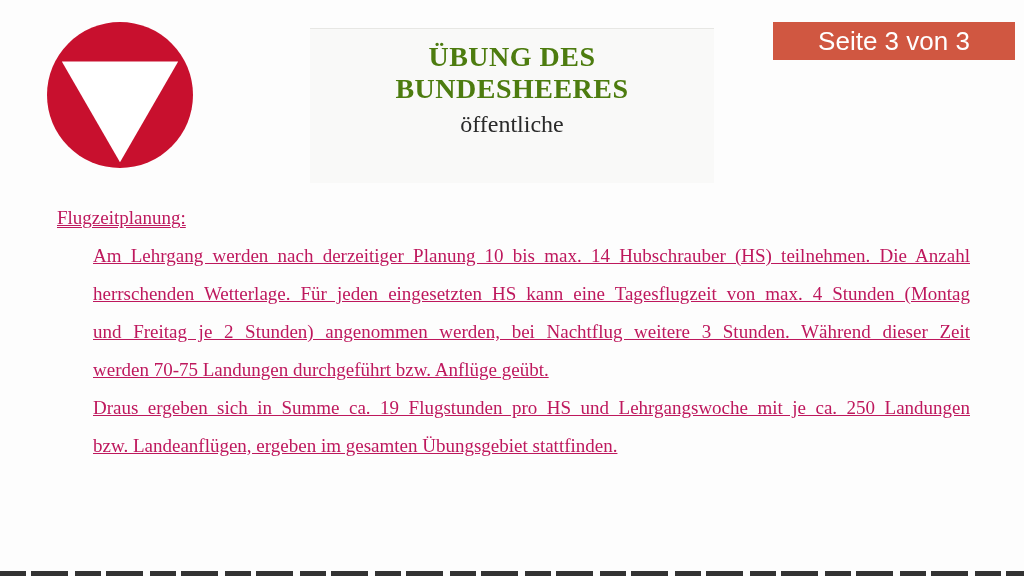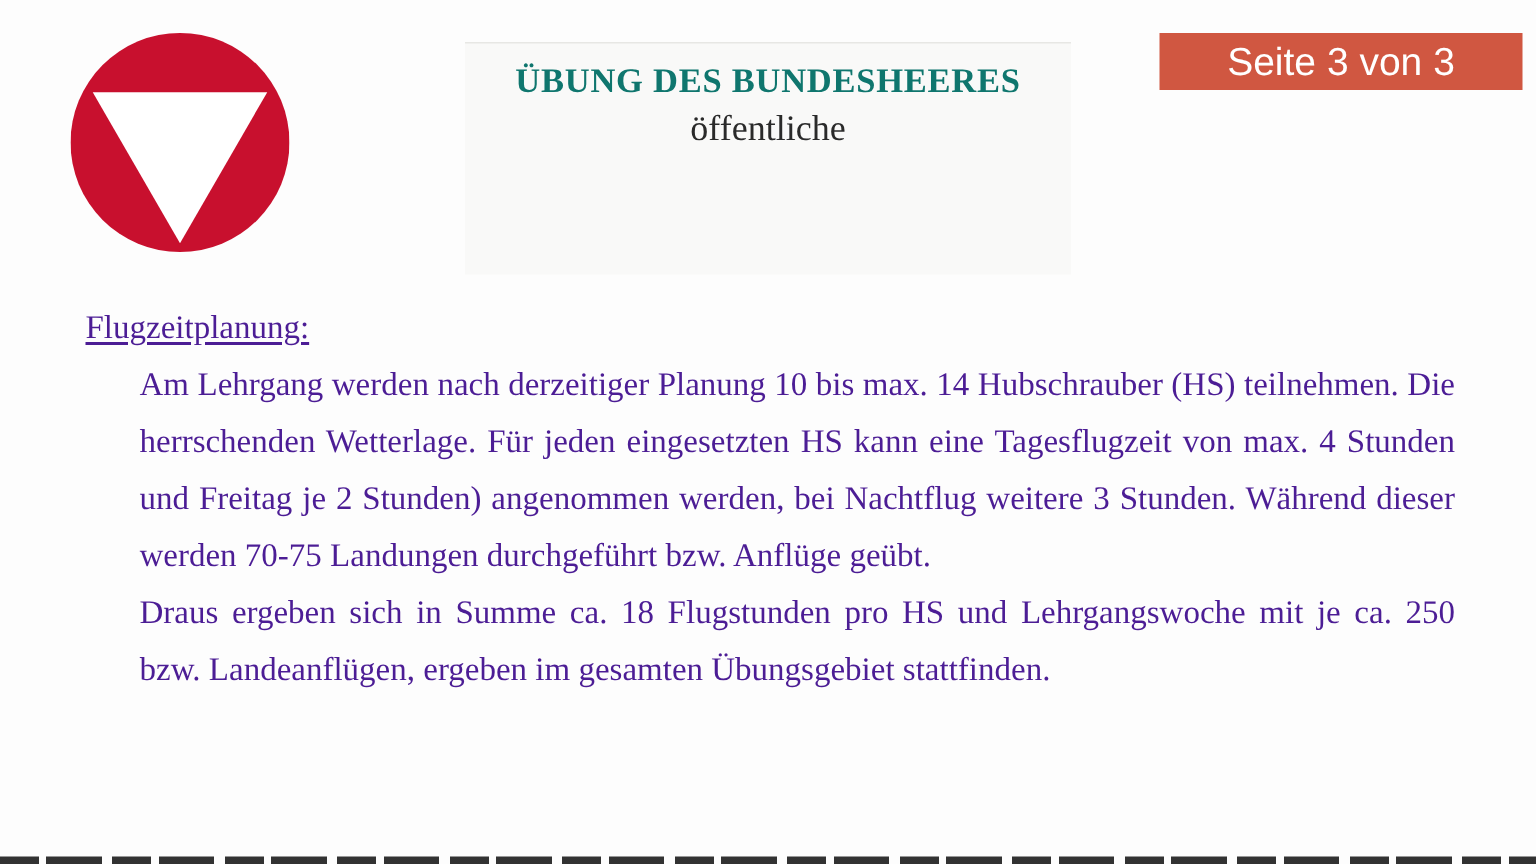--- a/index.html
+++ b/index.html
@@ -34,24 +34,24 @@
     height: 154px;
     background: #f9f9f8;
     border-top: 1px solid #e7e7e4;
     display: flex;
     flex-direction: column;
     align-items: center;
     text-align: center;
   }
   .title-exercise {
     margin-top: 12px;
-    font-size: 23px;
+    font-size: 28px;
     font-weight: bold;
     letter-spacing: 0.5px;
-    color: #0f766e;
+    color: #4d7c0f;
   }
   .title-sub {
     margin-top: 6px;
     font-size: 24px;
     color: #2a2a2a;
   }
   .title-main {
     margin-top: 22px;
     font-size: 33px;
     font-weight: bold;
@@ -74,22 +74,23 @@
     align-items: center;
     justify-content: center;
   }
 
   
   .body-text {
     position: absolute;
     top: 199px;
     left: 57px;
     width: 913px;
-    font-size: 22px;
-    color: #4c1d95;
+    font-size: 19px;
+    color: #be185d;
+    text-decoration: underline;
   }
   .section-heading {
     height: 38px;
     line-height: 38px;
   }
   .section-heading span {
     text-decoration: underline;
     text-underline-offset: 3px;
   }
   .text-line {
@@ -141,20 +142,20 @@
 
   <div class="body-text">
     <div class="section-heading">
       <span>Flugzeitplanung:</span>
     </div>
     <div id="body-lines">
         <div class="text-line justify">Am Lehrgang werden nach derzeitiger Planung 10 bis max. 14 Hubschrauber (HS) teilnehmen. Die Anzahl</div>
         <div class="text-line justify">herrschenden Wetterlage. Für jeden eingesetzten HS kann eine Tagesflugzeit von max. 4 Stunden (Montag</div>
         <div class="text-line justify">und Freitag je 2 Stunden) angenommen werden, bei Nachtflug weitere 3 Stunden. Während dieser Zeit</div>
         <div class="text-line">werden 70-75 Landungen durchgeführt bzw. Anflüge geübt.</div>
-        <div class="text-line justify">Draus ergeben sich in Summe ca. 18 Flugstunden pro HS und Lehrgangswoche mit je ca. 250 Landungen</div>
+        <div class="text-line justify">Draus ergeben sich in Summe ca. 19 Flugstunden pro HS und Lehrgangswoche mit je ca. 250 Landungen</div>
         <div class="text-line">bzw. Landeanflügen, ergeben im gesamten Übungsgebiet stattfinden.</div>
       </div>
   </div>
 
   <div class="scan-edge"></div>
 
 </div>
 
 </body></html>

